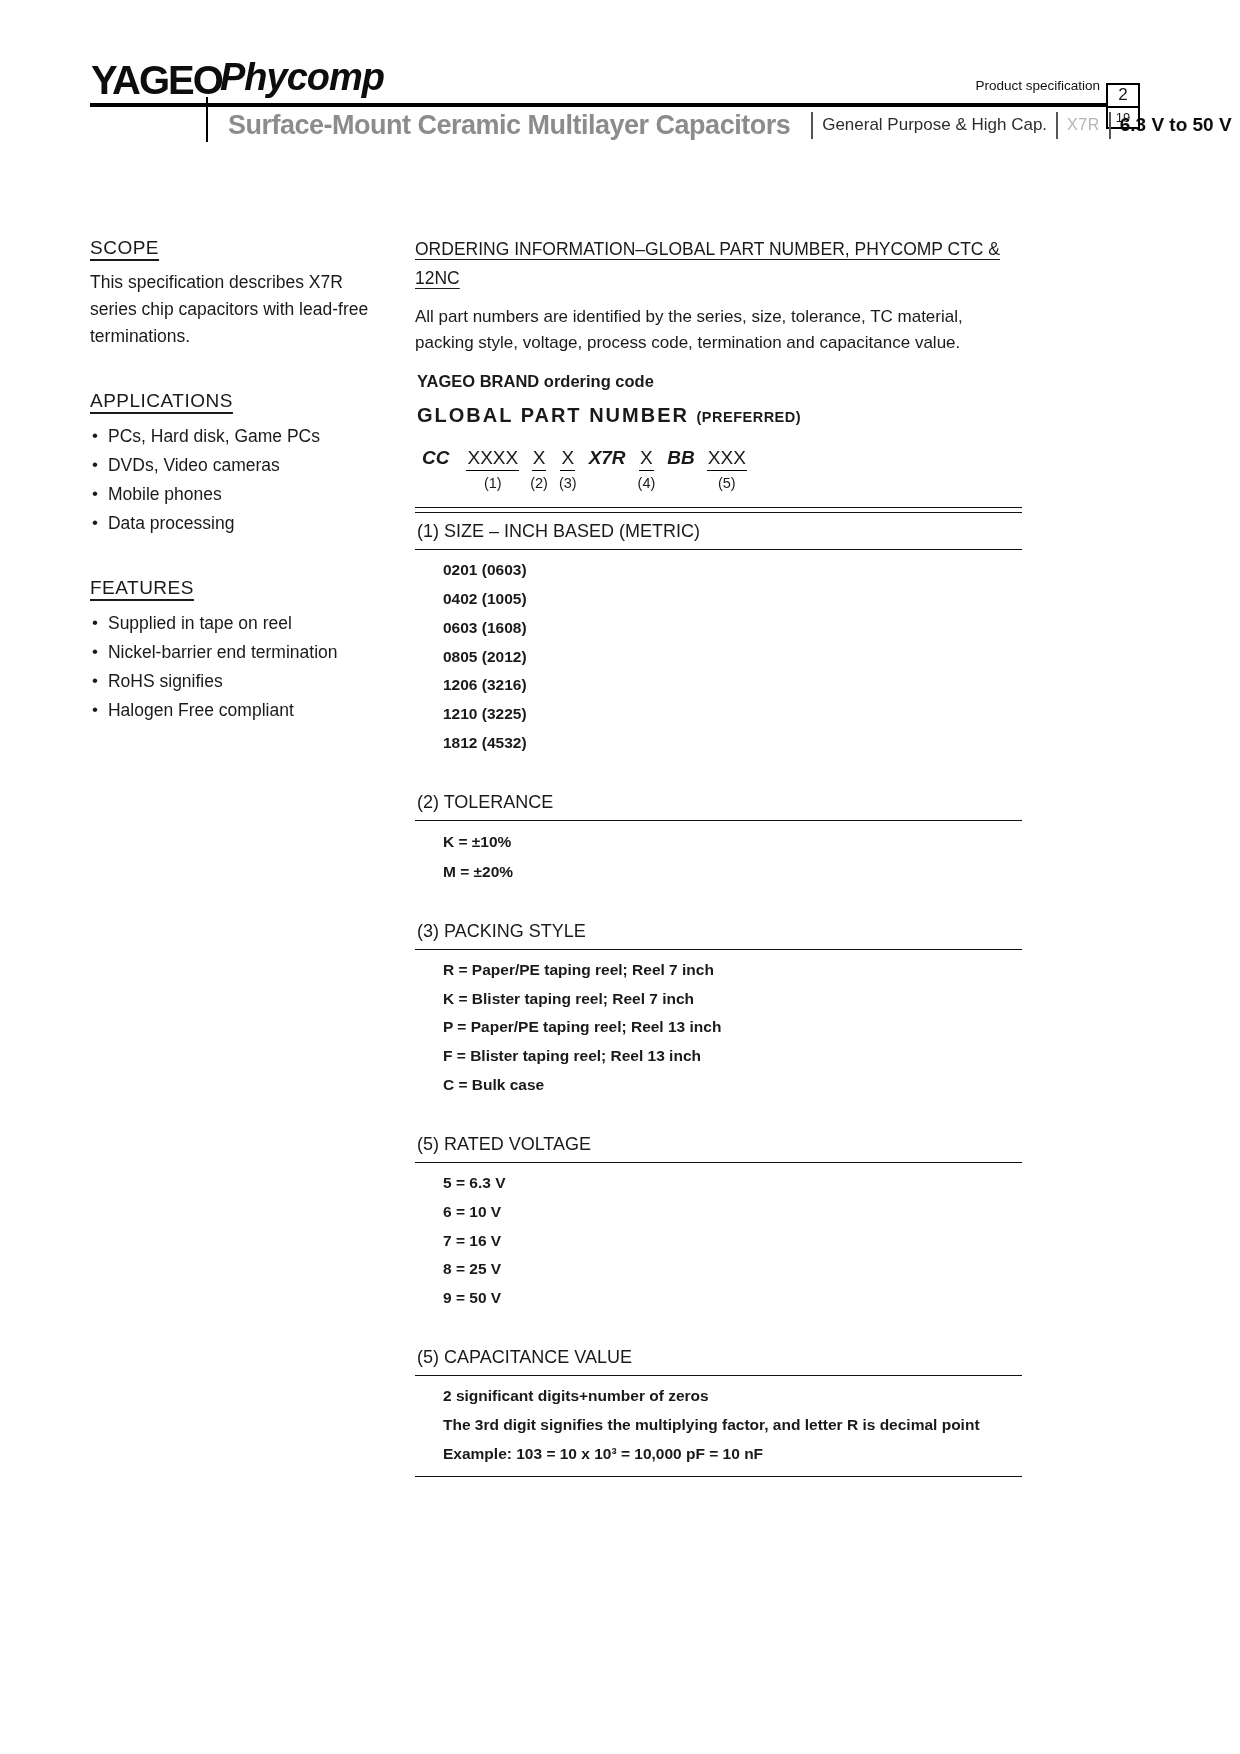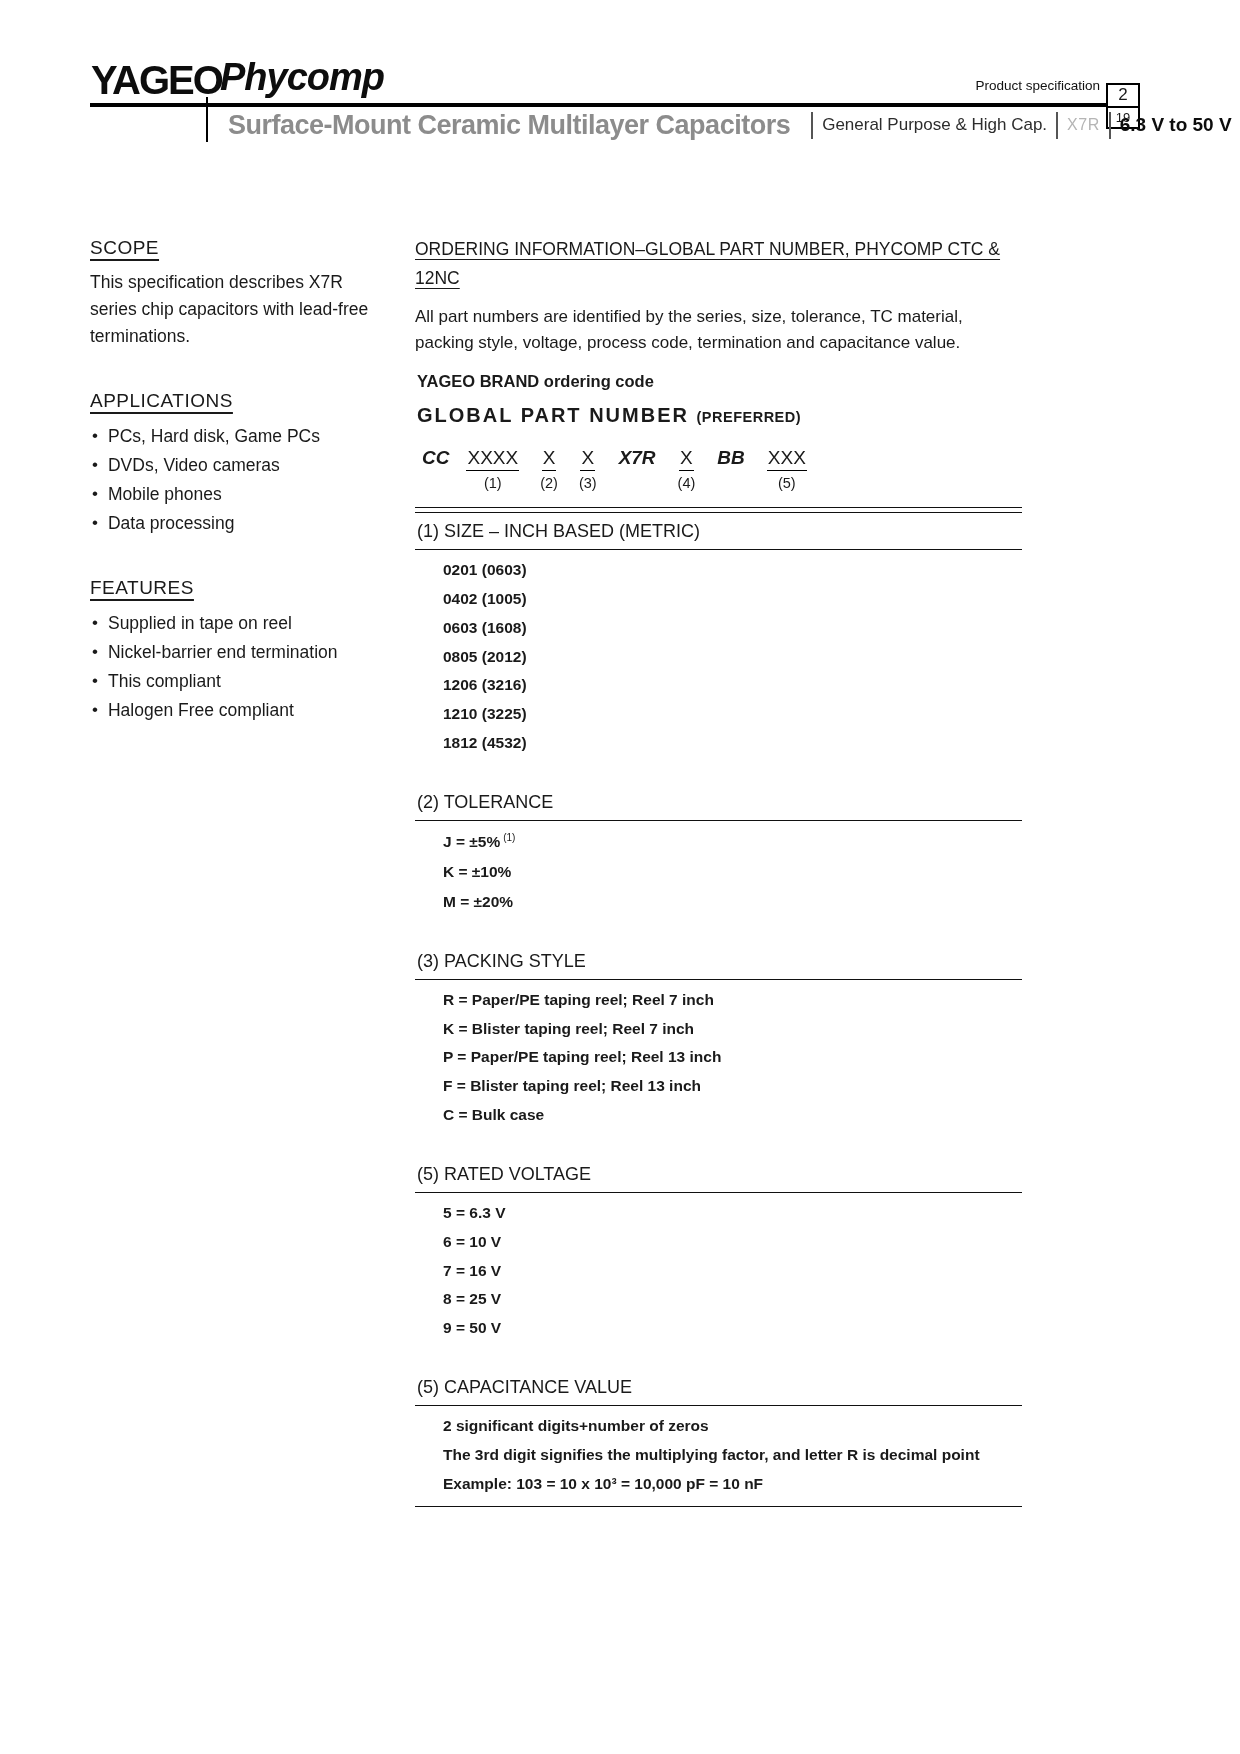--- a/index.html
+++ b/index.html
@@ -36,21 +36,21 @@
   
   .rightcol{position:absolute;left:415px;top:235px;width:607px;}
   .ord-heading{margin:0;font-size:17.5px;font-weight:400;line-height:1.65;
                text-decoration:underline;text-underline-offset:4px;text-decoration-thickness:1.2px;}
   .intro{margin:11px 0 0 0;font-size:17px;line-height:1.55;}
   .brandcode{margin:16px 0 0 2px;font-size:16.5px;font-weight:700;}
   .gpn{margin:13px 0 0 2px;font-size:20px;font-weight:700;letter-spacing:2px;}
   .gpn-suf{font-size:14.5px;letter-spacing:0.5px;}
 
   .code{margin:20px 0 0 6px;display:flex;gap:16px;font-size:19px;align-items:flex-start;}
-  .segs{display:flex;gap:21px;}
+  .segs{display:flex;gap:11px;}
   .seg{display:flex;flex-direction:column;align-items:center;}
   .seg-text{padding:0 1px;line-height:1.2;}
   .seg-text.u{border-bottom:1.6px solid #000;}
   .seg-text:not(.u){font-weight:700;font-style:italic;}
   .seg-label{font-size:14.5px;margin-top:4px;height:18px;}
 
   .dblrule{margin-top:14px;height:4px;border-top:1.6px solid #111;border-bottom:1.6px solid #111;}
   .rightcol h4{margin:0;padding:8px 0 7px 2px;font-size:18px;font-weight:400;border-bottom:1.6px solid #111;}
   .sec{margin-top:0;}
   .sec + .sec h4{margin-top:32px;}
@@ -105,21 +105,21 @@
         <li>PCs, Hard disk, Game PCs</li>
         <li>DVDs, Video cameras</li>
         <li>Mobile phones</li>
         <li>Data processing</li>
       </ul>
 
     <h3 class="mt-sec">FEATURES</h3>
     <ul class="blist">
         <li>Supplied in tape on reel</li>
         <li>Nickel-barrier end termination</li>
-        <li>This compliant</li>
+        <li>RoHS signifies</li>
         <li>Halogen Free compliant</li>
       </ul>
   </aside>
 
   <main class="rightcol">
     <h2 class="ord-heading">ORDERING INFORMATION–GLOBAL PART NUMBER, PHYCOMP CTC &amp; 12NC</h2>
     <p class="intro">All part numbers are identified by the series, size, tolerance, TC material, packing style, voltage, process code, termination and capacitance value.</p>
     <p class="brandcode">YAGEO BRAND ordering code</p>
     <p class="gpn">
       <span>GLOBAL PART NUMBER</span>
@@ -174,21 +174,20 @@
           <li>0805 (2012)</li>
           <li>1206 (3216)</li>
           <li>1210 (3225)</li>
           <li>1812 (4532)</li>
         </ul>
     </section>
 
     <section class="sec">
       <h4>(2) TOLERANCE</h4>
       <ul class="ilist">
-          <li><span>J = ±5%</span><sup>(1)</sup></li>
           <li><span>K = ±10%</span><sup></sup></li>
           <li><span>M = ±20%</span><sup></sup></li>
         </ul>
     </section>
 
     <section class="sec">
       <h4>(3) PACKING STYLE</h4>
       <ul class="ilist">
           <li>R = Paper/PE taping reel; Reel 7 inch</li>
           <li>K = Blister taping reel; Reel 7 inch</li>

